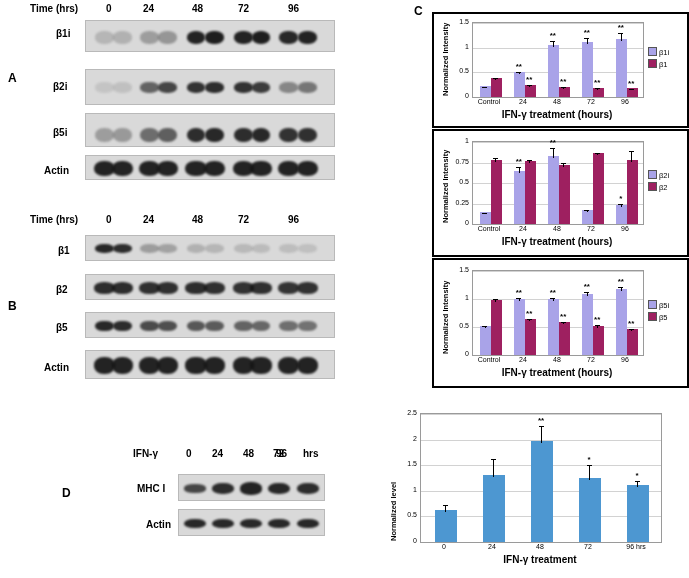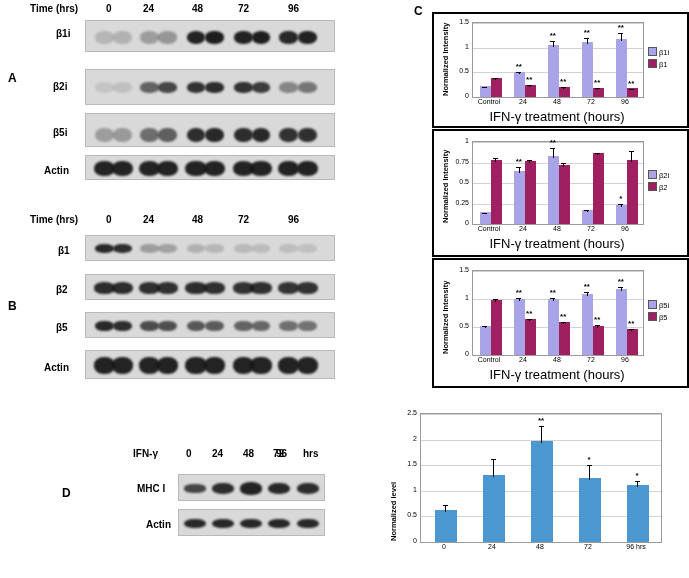--- a/index.html
+++ b/index.html
@@ -13,21 +13,21 @@
   .band{position:absolute;border-radius:45%;}
   .timelab{position:absolute;font-size:10px;font-weight:bold;}
 
   
   .chartbox{position:absolute;border:2px solid #000;background:#fff;}
   .plot{position:absolute;border:1px solid #9a9a9a;background:#fff;}
   .gline{position:absolute;height:1px;background:#d2d2d2;width:100%;left:0;}
   .ytick{position:absolute;font-size:7px;text-align:right;width:20px;}
   .xtick{position:absolute;font-size:7px;text-align:center;}
   .ylab{position:absolute;font-size:7.5px;font-weight:bold;transform:rotate(-90deg);transform-origin:left top;white-space:nowrap;}
-  .xlab{position:absolute;font-size:13px;font-weight:normal;text-align:center;white-space:nowrap;}
+  .xlab{position:absolute;font-size:10px;font-weight:bold;text-align:center;white-space:nowrap;}
   .bar{position:absolute;bottom:0;}
   .err{position:absolute;width:1px;background:#000;}
   .errcap{position:absolute;height:1px;background:#000;}
   .star{position:absolute;font-size:8px;font-weight:bold;text-align:center;}
   .legend{position:absolute;font-size:7.5px;}
   .legend .sw{display:inline-block;width:7px;height:7px;border:1px solid #555;vertical-align:-1px;margin-right:2px;}
   .legend div{margin-bottom:2px;white-space:nowrap;}
 </style>
 </head>
 <body>
@@ -403,13 +403,14 @@
     <div class="ytick" style="left: 19px; top: 80.8px; text-align: right;">1</div>
     <div class="ytick" style="left: 19px; top: 55.2px; text-align: right;">1.5</div>
     <div class="ytick" style="left: 19px; top: 29.6px; text-align: right;">2</div>
     <div class="ytick" style="left: 19px; top: 4px; text-align: right;">2.5</div>
     <div class="xtick" style="left: 44px; top: 138px; width: 44px;">0</div>
     <div class="xtick" style="left: 92px; top: 138px; width: 44px;">24</div>
     <div class="xtick" style="left: 140px; top: 138px; width: 44px;">48</div>
     <div class="xtick" style="left: 188px; top: 138px; width: 44px;">72</div>
     <div class="xtick" style="left: 236px; top: 138px; width: 44px;">96 hrs</div>
     <div class="ylab" style="left: 11px; top: 136px;">Normalized level</div>
+    <div class="xlab" style="left: 42px; top: 149px; width: 240px;">IFN-γ treatment</div>
   </div>
 
 </body></html>

